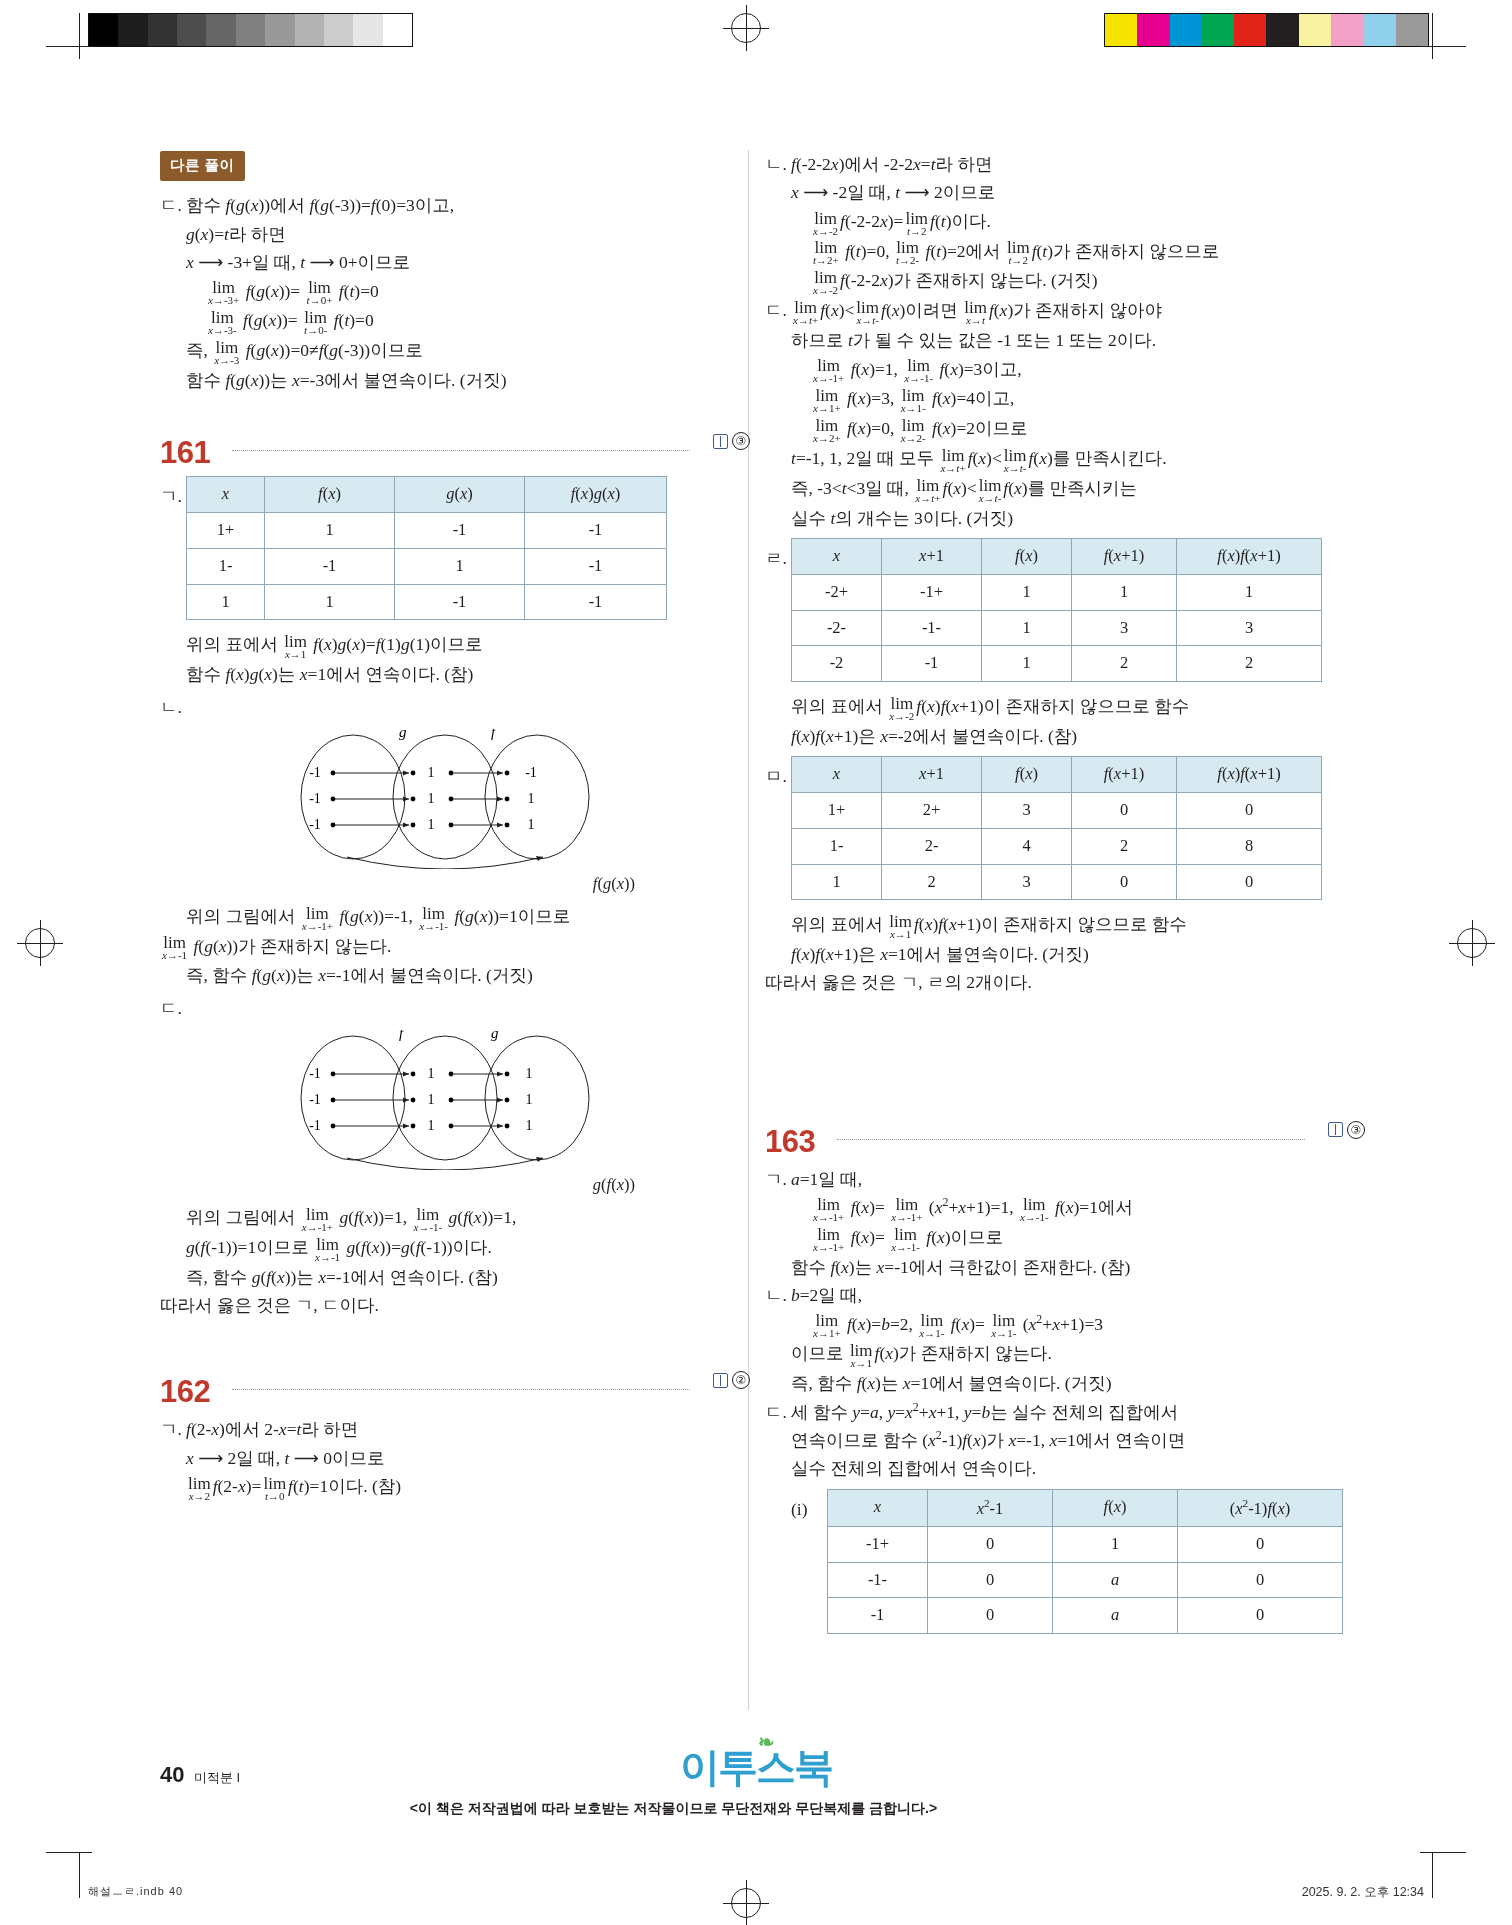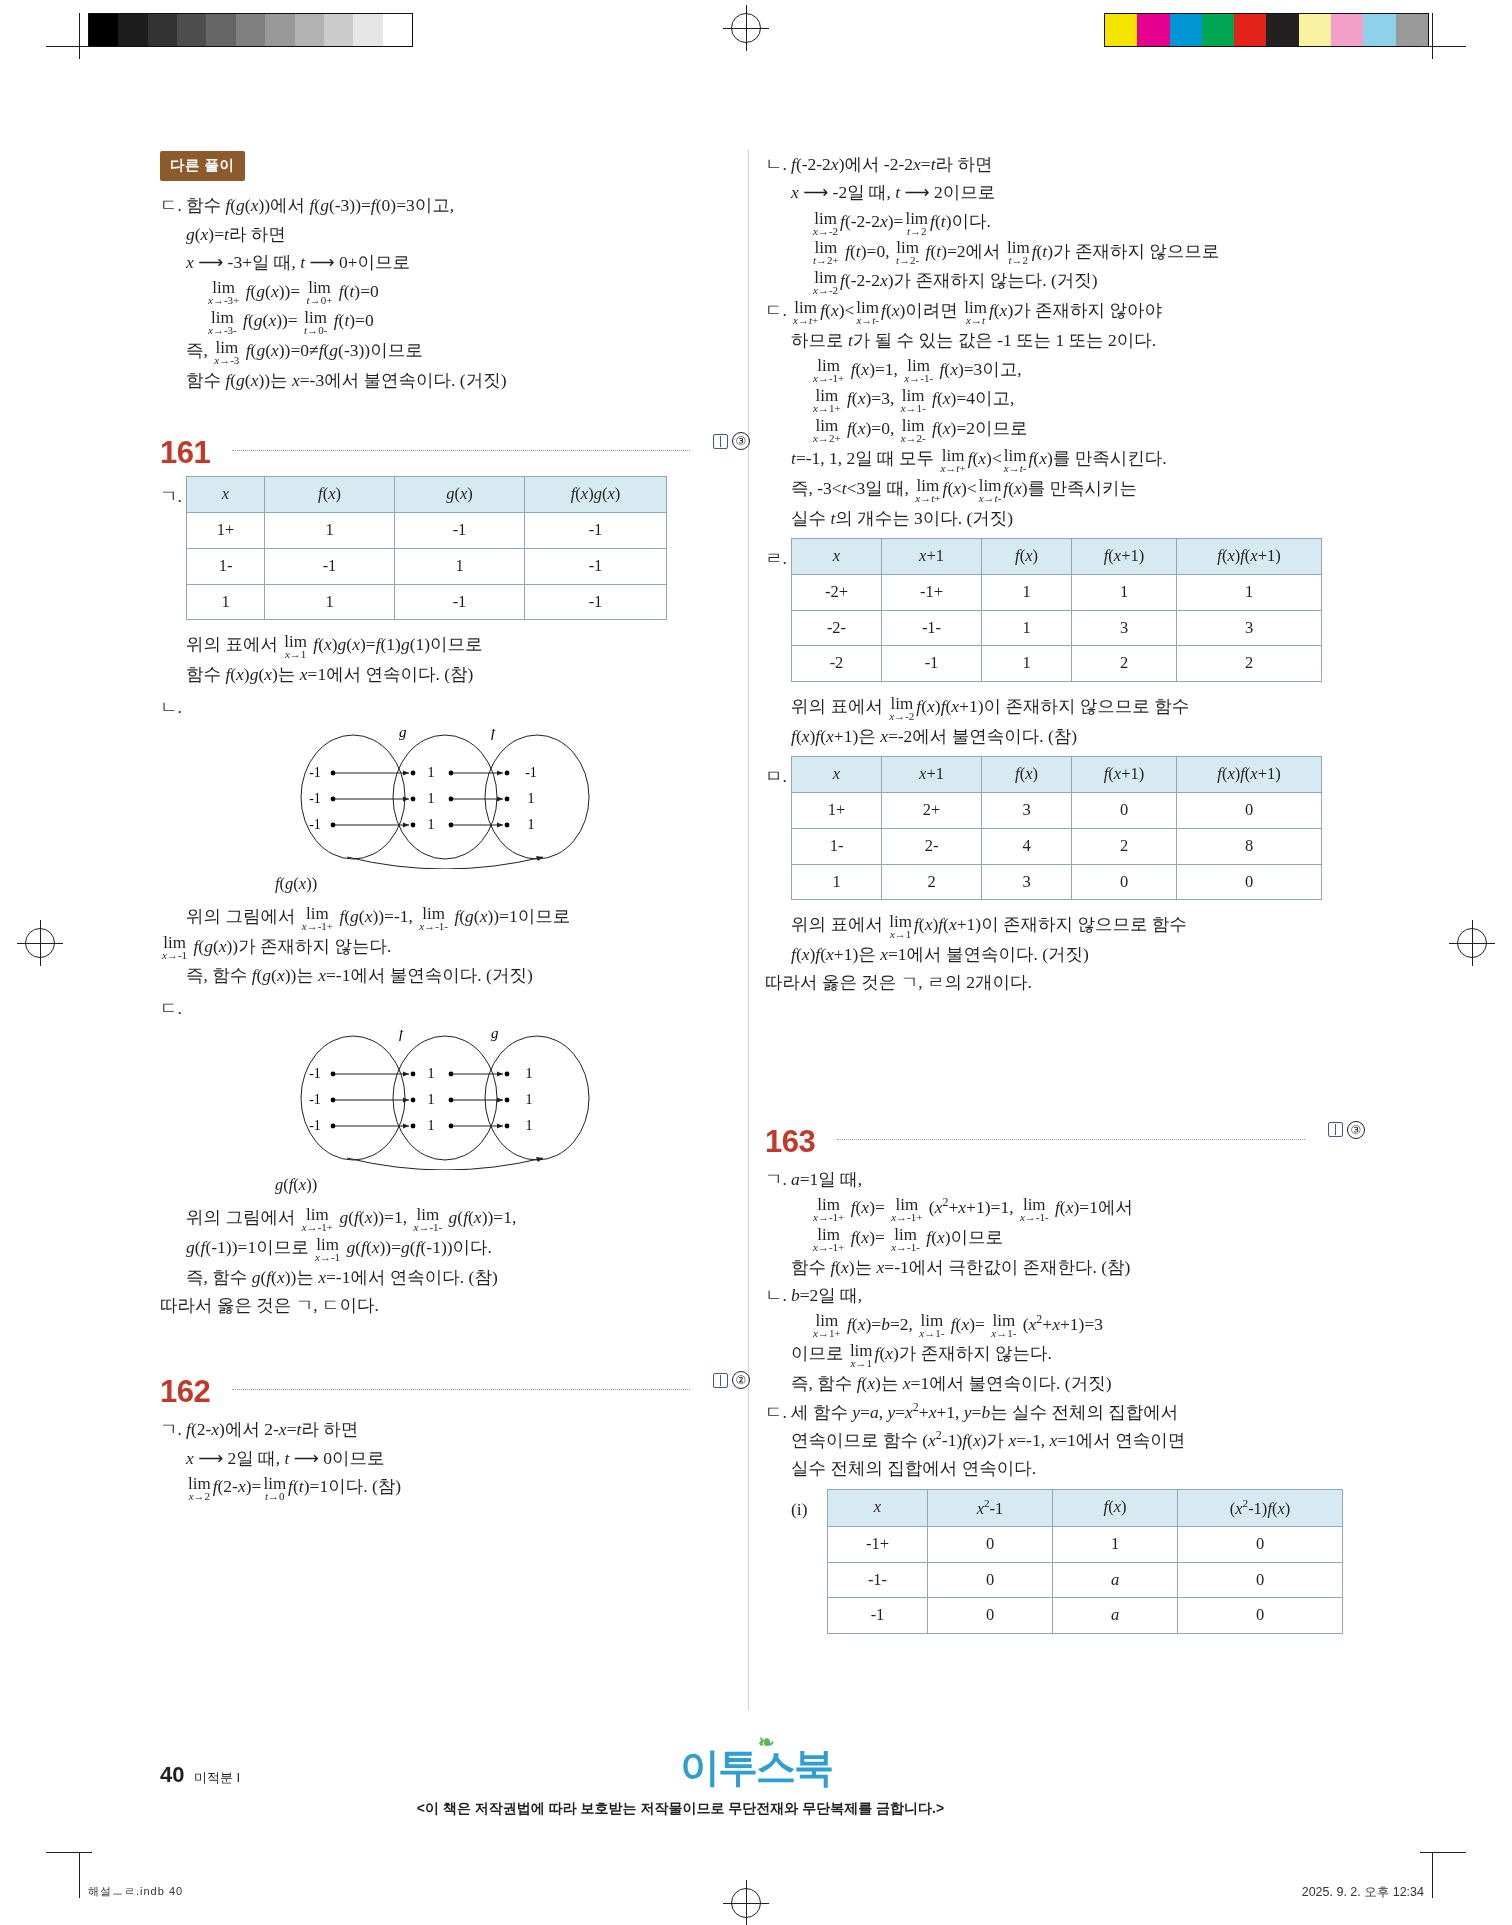--- a/index.html
+++ b/index.html
@@ -87,27 +87,27 @@
   table.tbl th, table.tbl td {
     border:1px solid #8fa8b8; text-align:center; padding:4px 6px; height:27px;
   }
   table.tbl thead th { background:#d8eaf1; font-weight:normal; }
   .tbl-wrap { display:flex; align-items:flex-start; gap:4px; margin:6px 0 10px 0; }
   .tbl-label { width:22px; padding-top:6px; }
 
   
   .diagram { position:relative; margin:8px auto 4px auto; }
   .diagram svg { display:block; }
-  .diag-cap { text-align:left; font-size:16.5px; margin-top:2px; }
+  .diag-cap { text-align:right; font-size:16.5px; margin-top:2px; }
 
   
   .footer-page { position:absolute; left:160px; top:1762px; font-family:"Liberation Sans", sans-serif; }
   .footer-page .pg { font-size:22px; font-weight:bold; }
   .footer-page .sub { font-size:13px; margin-left:5px; }
-  .footer-note { position:absolute; left:11px; width:1339px; top:1800px; text-align:center; font-family:"Liberation Sans", sans-serif; font-size:14px; font-weight:bold; }
+  .footer-note { position:absolute; left:4px; width:1339px; top:1800px; text-align:center; font-family:"Liberation Sans", sans-serif; font-size:14px; font-weight:bold; }
   .logo { position:absolute; left:680px; top:1740px; font-family:"Liberation Sans", sans-serif; font-size:40px; font-weight:bold; color:#2f9fd0; letter-spacing:-2px; }
   .logo .leaf { position:absolute; left:78px; top:-10px; color:#5bb85b; font-size:20px; }
   .foot-left { position:absolute; left:88px; top:1884px; font-family:"Liberation Sans", sans-serif; font-size:11px; color:#333; letter-spacing:1px; }
   .foot-right { position:absolute; right:88px; top:1884px; font-family:"Liberation Sans", sans-serif; font-size:12.5px; color:#333; }
 
   sup { font-size:0.68em; vertical-align:super; }
 </style>
 </head>
 <body>
 

